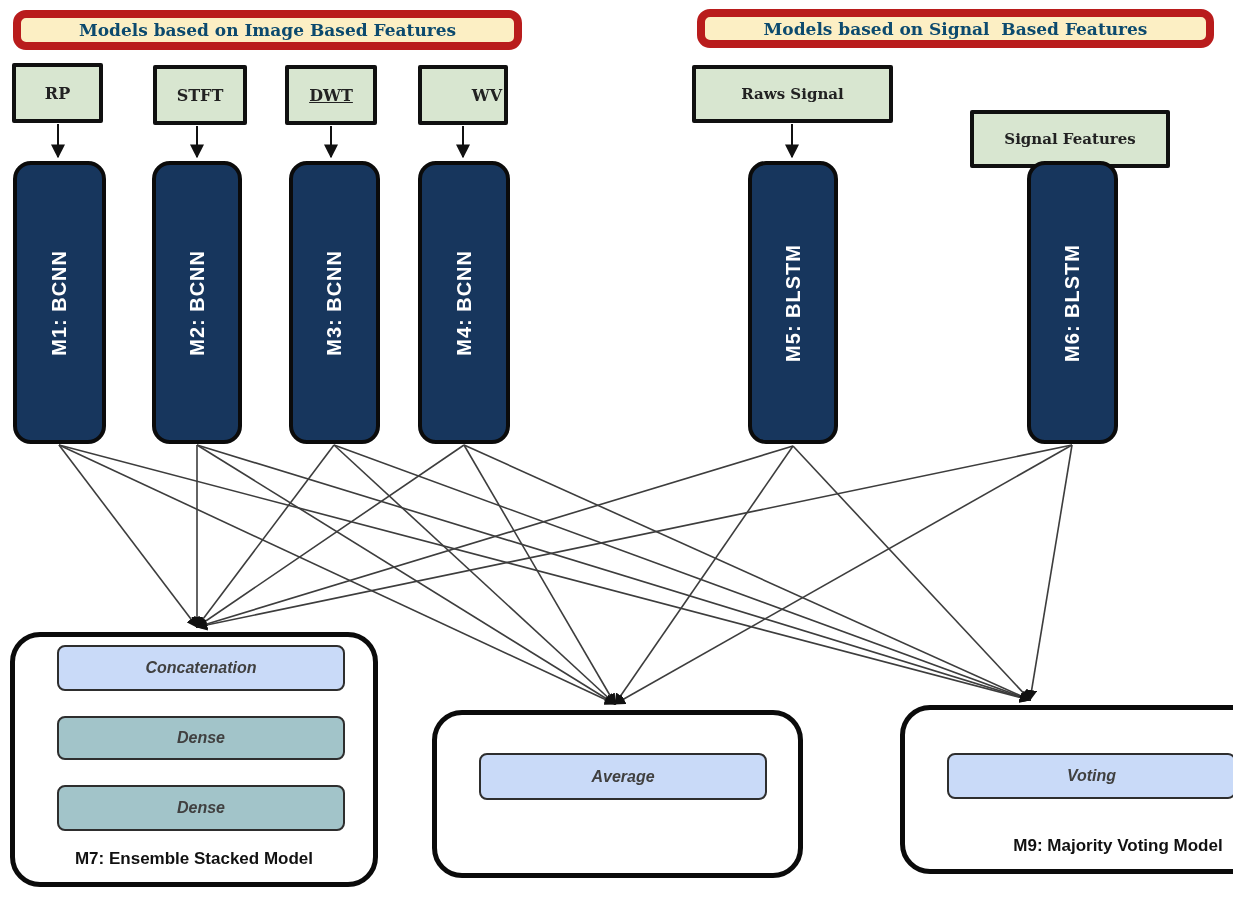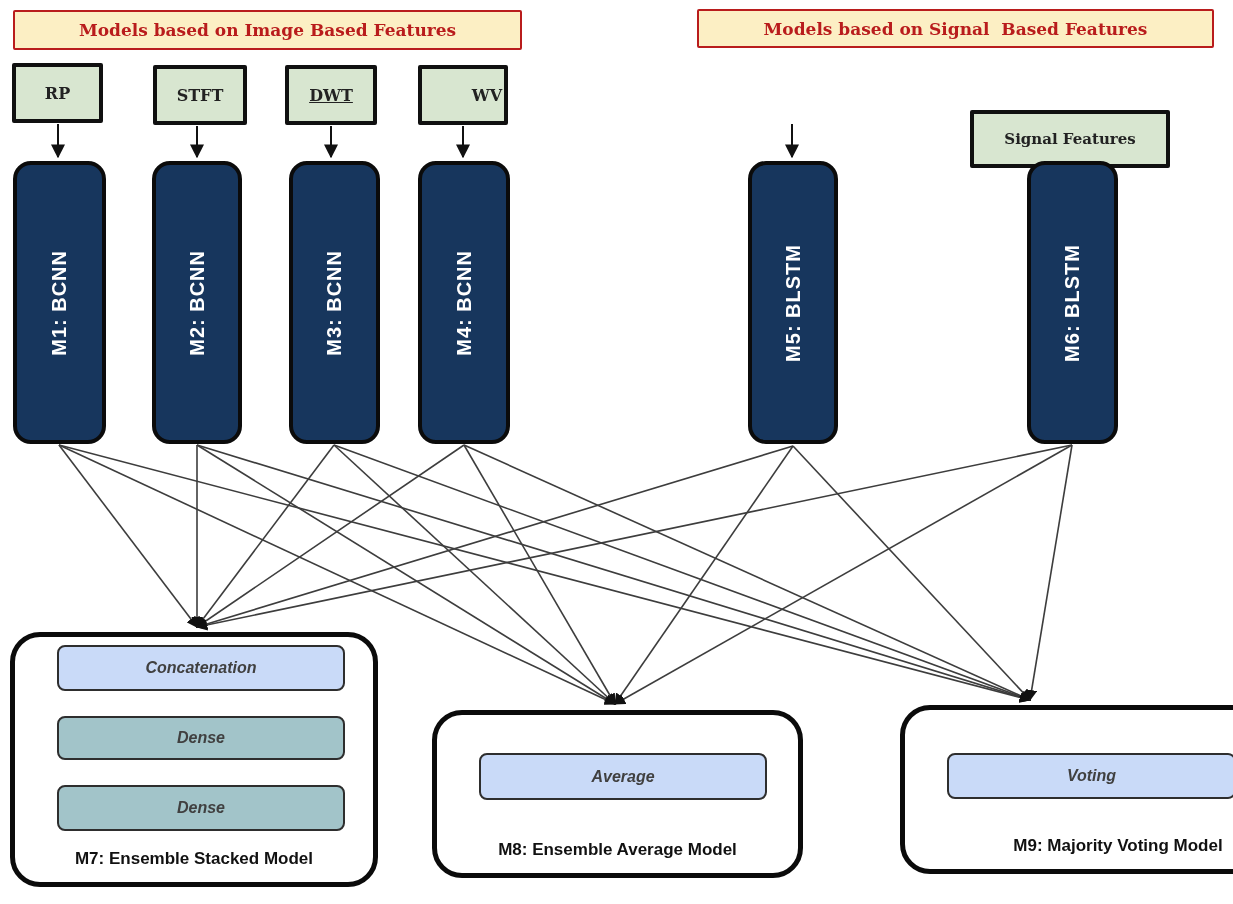--- a/index.html
+++ b/index.html
@@ -9,25 +9,25 @@
     background:#ffffff;
     font-family:"Liberation Sans",sans-serif;
     overflow:hidden;
   }
   #connector-layer{position:absolute;left:0;top:0;width:1233px;height:904px;pointer-events:none;}
 
   
   .section-header{
     position:absolute;
     background:#FCEFC4;
-    border:2px solid #b91c1c;
-    border-radius:2px;
+    border:8px solid #b91c1c;
+    border-radius:13px;
     display:flex;align-items:center;justify-content:center;
     font-family:"DejaVu Serif",serif;
-    font-weight:700;font-size:17px;color:#b91c1c;
+    font-weight:700;font-size:17px;color:#0c4a6e;
     white-space:pre;
     box-sizing:border-box;
   }
   #header-image{left:13px;top:10px;width:509px;height:40px;}
   #header-signal{left:697px;top:9px;width:517px;height:39px;}
 
   
   .input-box{
     position:absolute;
     background:#D8E6D0;
@@ -149,20 +149,21 @@
       </g>
   </svg>
 
   <div class="section-header" id="header-image">Models based on Image Based Features</div>
   <div class="section-header" id="header-signal">Models based on Signal  Based Features</div>
 
   <div class="input-box" id="input-rp">RP</div>
   <div class="input-box" id="input-stft">STFT</div>
   <div class="input-box" id="input-dwt">DWT</div>
   <div class="input-box" id="input-wv">WV</div>
+  <div class="input-box" id="input-raws">Raws Signal</div>
   <div class="input-box" id="input-sigfeat">Signal Features</div>
 
   <div class="model-box" id="model-m1">
       <span class="vtext">M1: BCNN</span>
     </div>
   <div class="model-box" id="model-m2">
       <span class="vtext">M2: BCNN</span>
     </div>
   <div class="model-box" id="model-m3">
       <span class="vtext">M3: BCNN</span>
@@ -179,21 +180,20 @@
 
   <div class="ensemble-box" id="ens-m7">
     <div class="layer periwinkle" id="layer-concat">Concatenation</div>
     <div class="layer teal" id="layer-dense1">Dense</div>
     <div class="layer teal" id="layer-dense2">Dense</div>
     <div class="ens-label">M7: Ensemble Stacked Model</div>
   </div>
 
   <div class="ensemble-box" id="ens-m8">
     <div class="layer periwinkle" id="layer-average">Average</div>
-    <div class="ens-label">M8: Ensemble Average Model</div>
   </div>
 
   <div class="ensemble-box" id="ens-m9">
     <div class="layer periwinkle" id="layer-voting">Voting</div>
     <div class="ens-label">M9: Majority Voting Model</div>
   </div>
 
 </div>
 
 </body></html>

